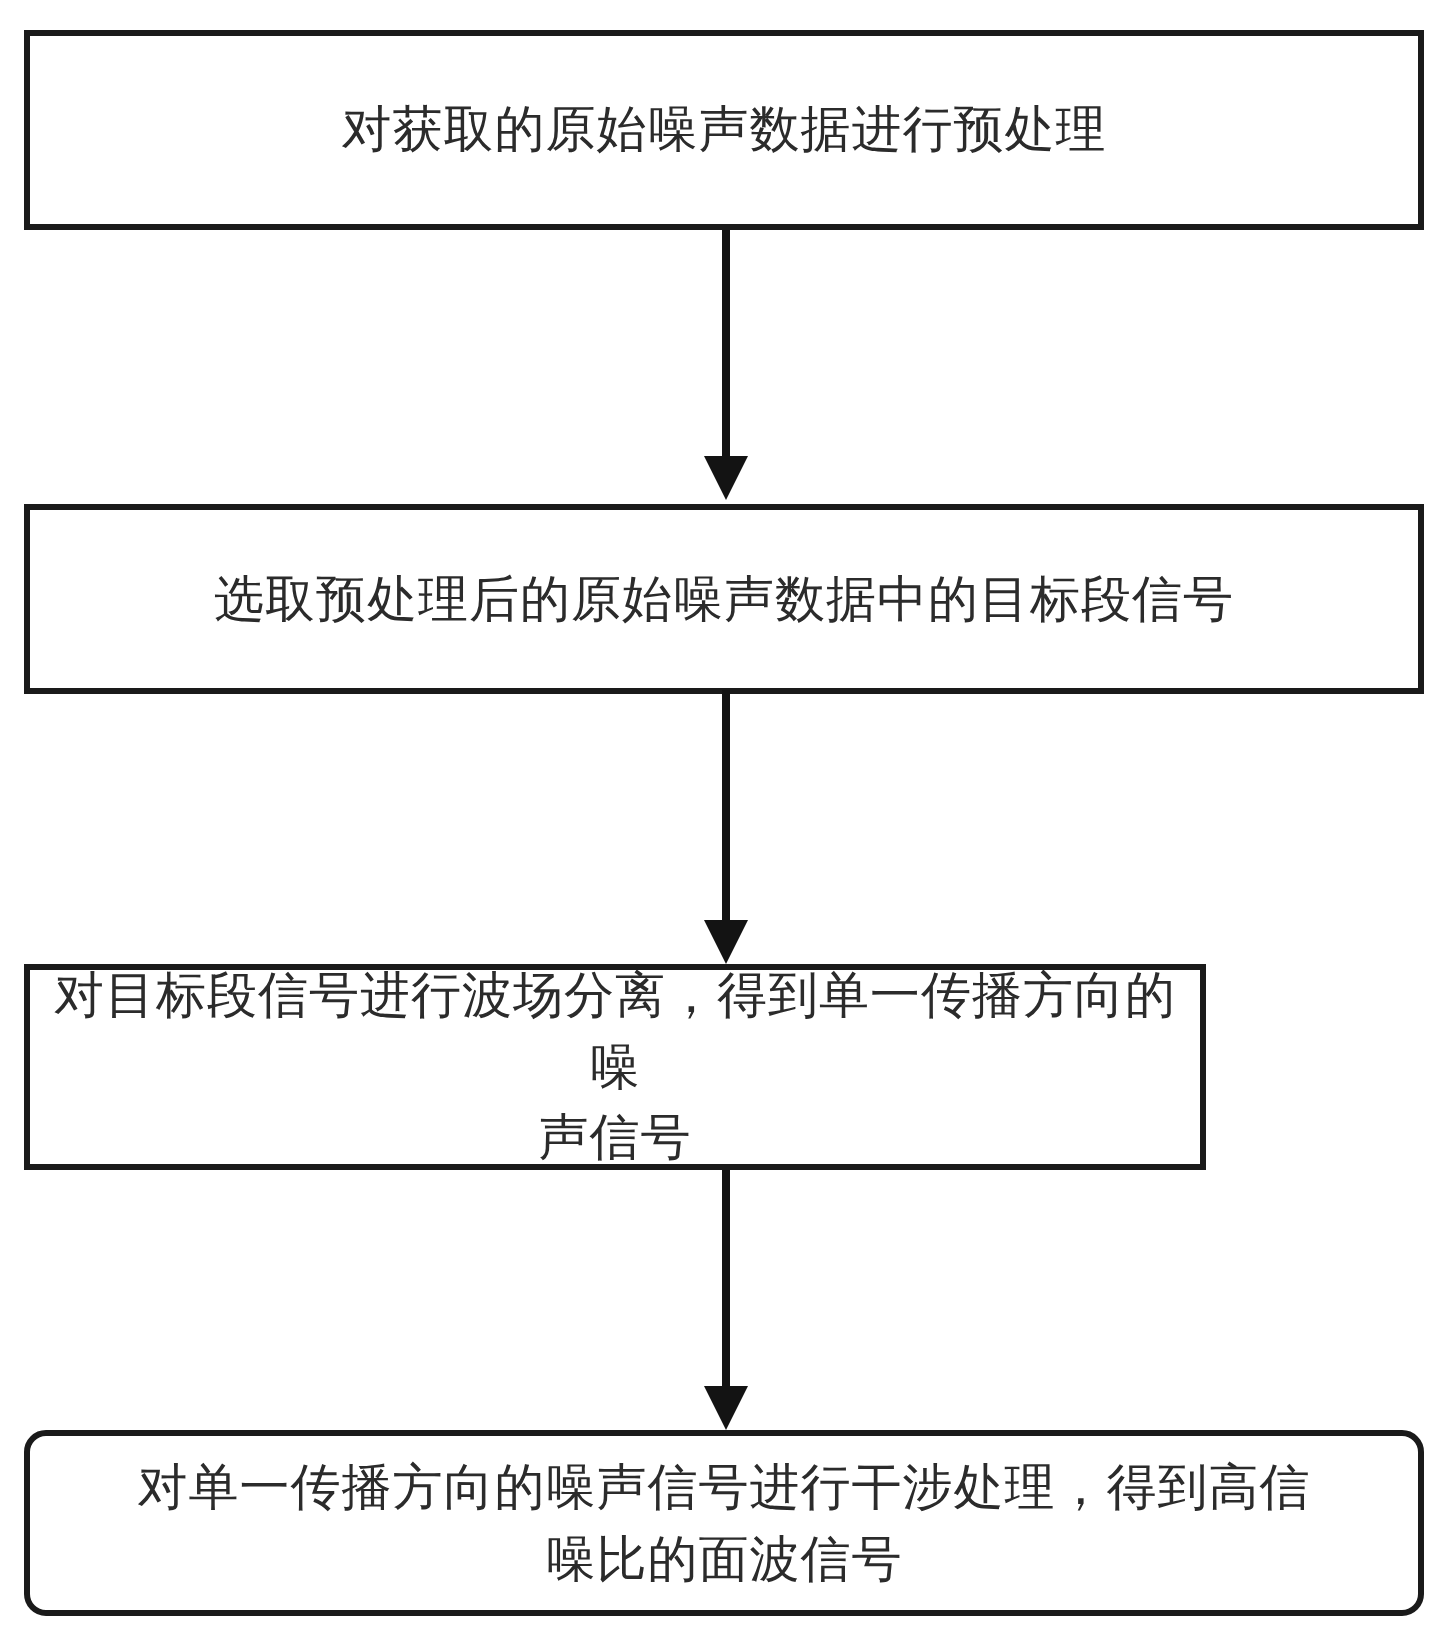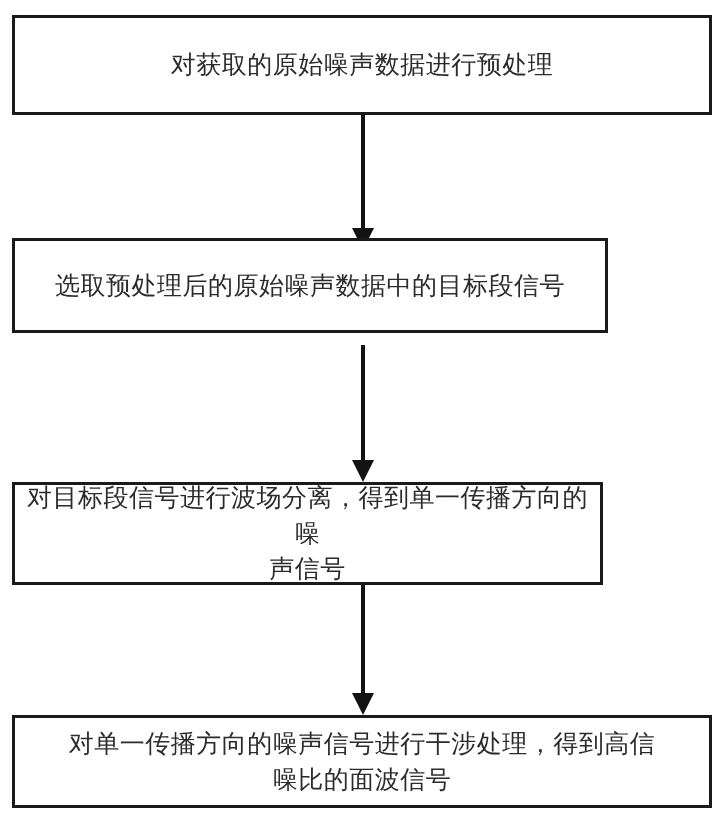--- a/index.html
+++ b/index.html
@@ -42,23 +42,23 @@
     line-height: 1.42;
     letter-spacing: 0.5px;
     padding: 0 6px;
     white-space: pre-line;
     font-family: "DejaVu Serif", "Liberation Serif", serif;
     font-weight: 400;
   }
 
   
   #node-1 { left: 12px;  top: 15px;  width: 700px; height: 100px; }
-  #node-2 { left: 12px;  top: 238px; width: 596px; height: 95px;  }
+  #node-2 { left: 12px;  top: 252px; width: 700px; height: 95px;  }
   #node-3 { left: 12px;  top: 482px; width: 591px; height: 103px; }
-  #node-4 { left: 12px;  top: 715px; width: 700px; height: 93px;  }
+  #node-4 { left: 12px;  top: 715px; width: 700px; height: 93px; border-radius: 11px;  }
 
   
   .connector {
     position: absolute;
     left: 357px;
     width: 12px;
   }
   .connector .shaft {
     position: absolute;
     left: 4px;

